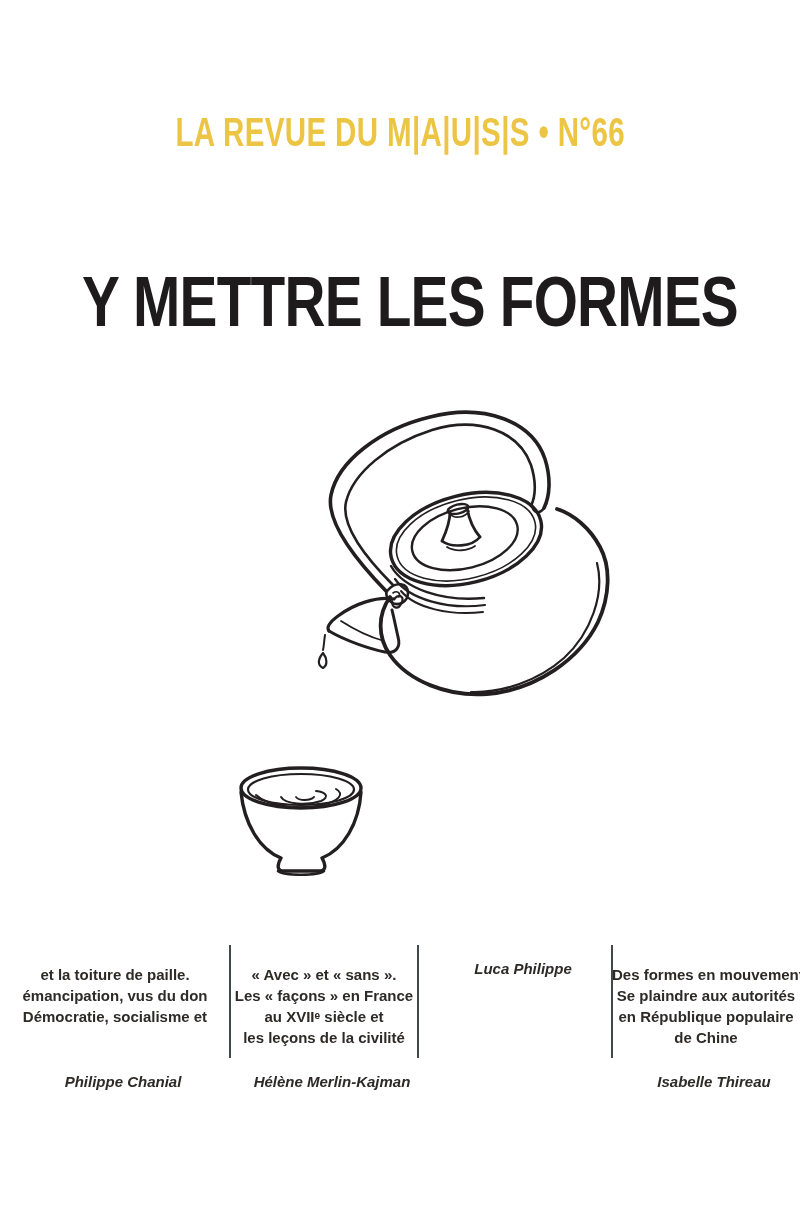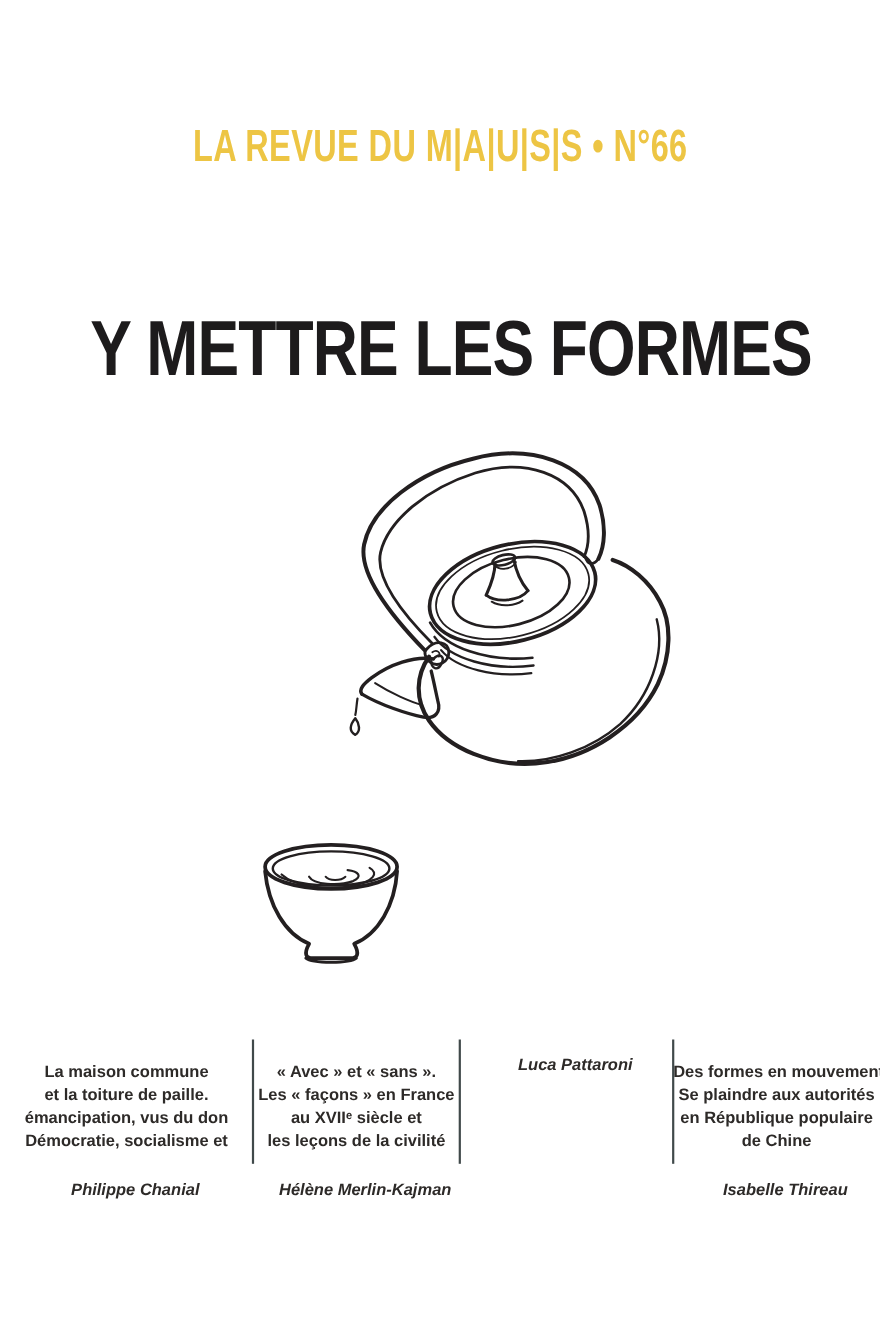--- a/index.html
+++ b/index.html
@@ -21,21 +21,21 @@
   .journal-header .condense{
     display:inline-block;
     transform:scaleX(0.72);
     transform-origin:50% 50%;
     font-size:41px;font-weight:bold;
     letter-spacing:0.5px;
     color:#edc544;
   }
   
   .cover-title{
-    position:absolute;top:278px;left:0;width:800px;
+    position:absolute;top:262px;left:0;width:800px;
     text-align:left;line-height:80px;height:80px;
     white-space:nowrap;
   }
   .cover-title .condense{
     display:inline-block;
     transform:scaleX(0.80);
     transform-origin:50% 50%;
     font-size:71px;font-weight:bold;
     letter-spacing:-1px;
     color:#1d1b1c;
@@ -134,40 +134,39 @@
       <path class="ln" stroke-width="2.0" d="M 36,45 C 48,56 78,60 102,55 C 119,51 125,44 116,39"></path>
       <path class="ln" stroke-width="2.0" d="M 61,47 C 65,54 87,56 101,51 C 110,47 106,42 96,41"></path>
       <path class="ln" stroke-width="1.8" d="M 76,47 C 79,51 90,51 94,47"></path>
     </svg>
   </div>
 
   <div class="articles">
 
     <div class="article-col">
       <div class="article-titles">
-        <div class="article-line">La maison commune</div>
         <div class="article-line">et la toiture de paille.</div>
         <div class="article-line">émancipation, vus du don</div>
         <div class="article-line">Démocratie, socialisme et</div>
       </div>
       <div class="article-author">Philippe Chanial</div>
     </div>
 
     <div class="article-col">
       <div class="article-titles">
         <div class="article-line">« Avec » et « sans ».</div>
         <div class="article-line">Les « façons » en France</div>
         <div class="article-line">au XVIIᵉ siècle et</div>
         <div class="article-line">les leçons de la civilité</div>
       </div>
       <div class="article-author">Hélène Merlin-Kajman</div>
     </div>
 
     <div class="article-col">
-      <div class="article-author">Luca Pattaroni</div>
+      <div class="article-author">Luca Philippe</div>
     </div>
 
     <div class="article-col">
       <div class="article-titles">
         <div class="article-line">Des formes en mouvement.</div>
         <div class="article-line">Se plaindre aux autorités</div>
         <div class="article-line">en République populaire</div>
         <div class="article-line">de Chine</div>
       </div>
       <div class="article-author">Isabelle Thireau</div>

